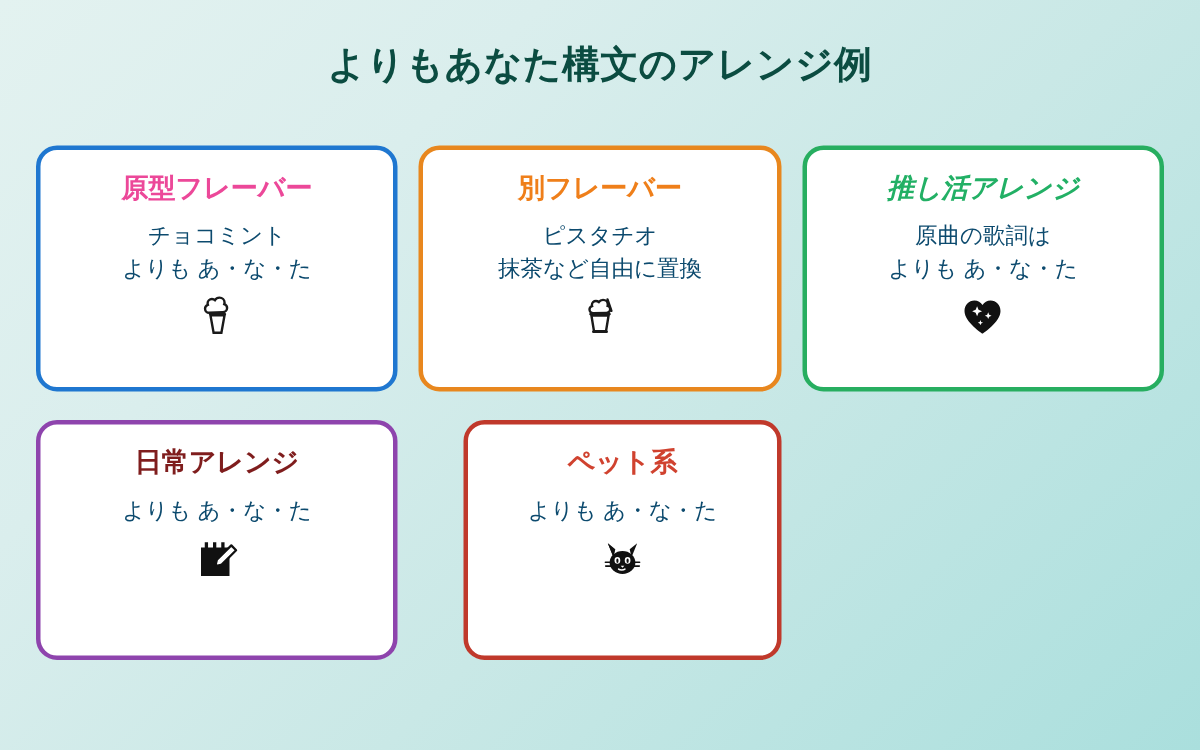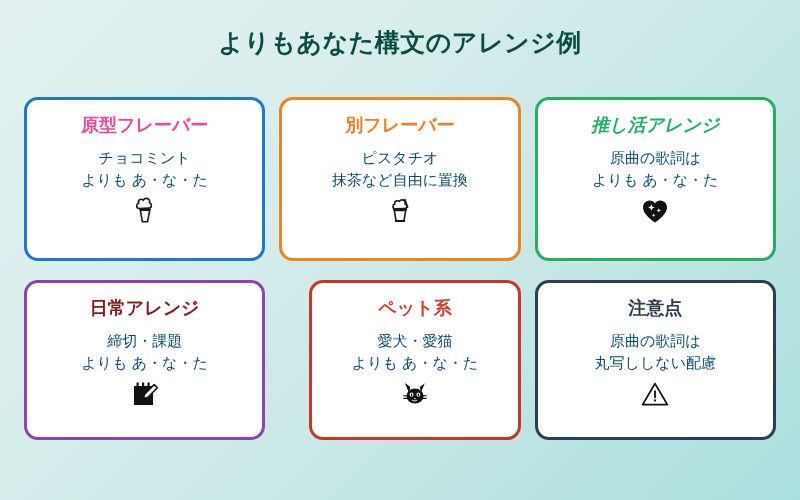--- a/index.html
+++ b/index.html
@@ -156,67 +156,51 @@
           <path d="M12.4 9.2l.95 2.35 2.35.95-2.35.95-.95 2.35-.95-2.35-2.35-.95 2.35-.95z" fill="#ffffff"></path>
           <path d="M19.8 13.2l.65 1.6 1.6.65-1.6.65-.65 1.6-.65-1.6-1.6-.65 1.6-.65z" fill="#ffffff"></path>
           <path d="M14.6 18.4l.5 1.25 1.25.5-1.25.5-.5 1.25-.5-1.25-1.25-.5 1.25-.5z" fill="#ffffff"></path>
         </svg>
       </div>
     </div>
 
     <div class="card c4">
       <div class="card-title">日常アレンジ</div>
       <div class="card-body">
-        <span class="line">締切・課題</span>
         <span class="line">よりも あ・な・た</span>
       </div>
       <div class="card-icon">
         <svg width="32" height="32" viewBox="0 0 32 32">
           <path d="M7.5 4.5h2.2v4.2H7.5z" fill="#111111"></path>
           <path d="M13 4.5h2.2v4.2H13z" fill="#111111"></path>
           <path d="M18.5 4.5h2.2v4.2h-2.2z" fill="#111111"></path>
           <path d="M5 8h19v19H5z" fill="#111111"></path>
           <path d="M25.2 6.6l3.2 3.2-9.6 9.6-4.3 1.1 1.1-4.3z" fill="#ffffff" stroke="#111111" stroke-width="1.5" stroke-linejoin="round"></path>
           <path d="M14.5 20.5l2.1-.55" stroke="#111111" stroke-width="1.2"></path>
         </svg>
       </div>
     </div>
 
     <div class="card c5">
       <div class="card-title">ペット系</div>
       <div class="card-body">
-        <span class="line">愛犬・愛猫</span>
         <span class="line">よりも あ・な・た</span>
       </div>
       <div class="card-icon">
         <svg width="32" height="32" viewBox="0 0 32 32">
           <path d="M6.5 6l1.2 7.5L6.5 6zM6.2 5.2l4.6 4.1-.9 5z" fill="#111111"></path>
           <path d="M6.2 5.2l5 3.9-1.2 5.4z" fill="#111111"></path>
           <path d="M25.8 5.2l-5 3.9 1.2 5.4z" fill="#111111"></path>
           <ellipse cx="16" cy="18" rx="8.6" ry="7.6" fill="#111111"></ellipse>
           <ellipse cx="12.6" cy="16.6" rx="1.9" ry="2.2" fill="#ffffff"></ellipse>
           <ellipse cx="19.4" cy="16.6" rx="1.9" ry="2.2" fill="#ffffff"></ellipse>
           <ellipse cx="12.6" cy="16.8" rx="0.75" ry="1.5" fill="#111111"></ellipse>
           <ellipse cx="19.4" cy="16.8" rx="0.75" ry="1.5" fill="#111111"></ellipse>
           <path d="M14.8 20.2h2.4l-1.2 1.3z" fill="#ffffff"></path>
           <path d="M4.6 17.8h5.2M4.8 20.4h5M22.2 17.8h5.2M22.2 20.4h5" stroke="#111111" stroke-width="1.1" stroke-linecap="round"></path>
           <path d="M13.4 22.4c.9.8 3.3.8 4.2 0" stroke="#ffffff" stroke-width="1" fill="none" stroke-linecap="round"></path>
         </svg>
       </div>
     </div>
 
-    <div class="card c6">
-      <div class="card-title">注意点</div>
-      <div class="card-body">
-        <span class="line">原曲の歌詞は</span>
-        <span class="line">丸写ししない配慮</span>
-      </div>
-      <div class="card-icon">
-        <svg width="32" height="32" viewBox="0 0 32 32" fill="none" stroke="#111111" stroke-width="1.8" stroke-linejoin="round">
-          <path d="M16 5.6L28.4 26.6H3.6z" fill="#ffffff"></path>
-          <path d="M16 13.2v6.2" stroke-linecap="round"></path>
-          <path d="M16 22.4v.1" stroke-linecap="round" stroke-width="2.2"></path>
-        </svg>
-      </div>
-    </div>
 
   </div>
 </div>
 
 </body></html>

